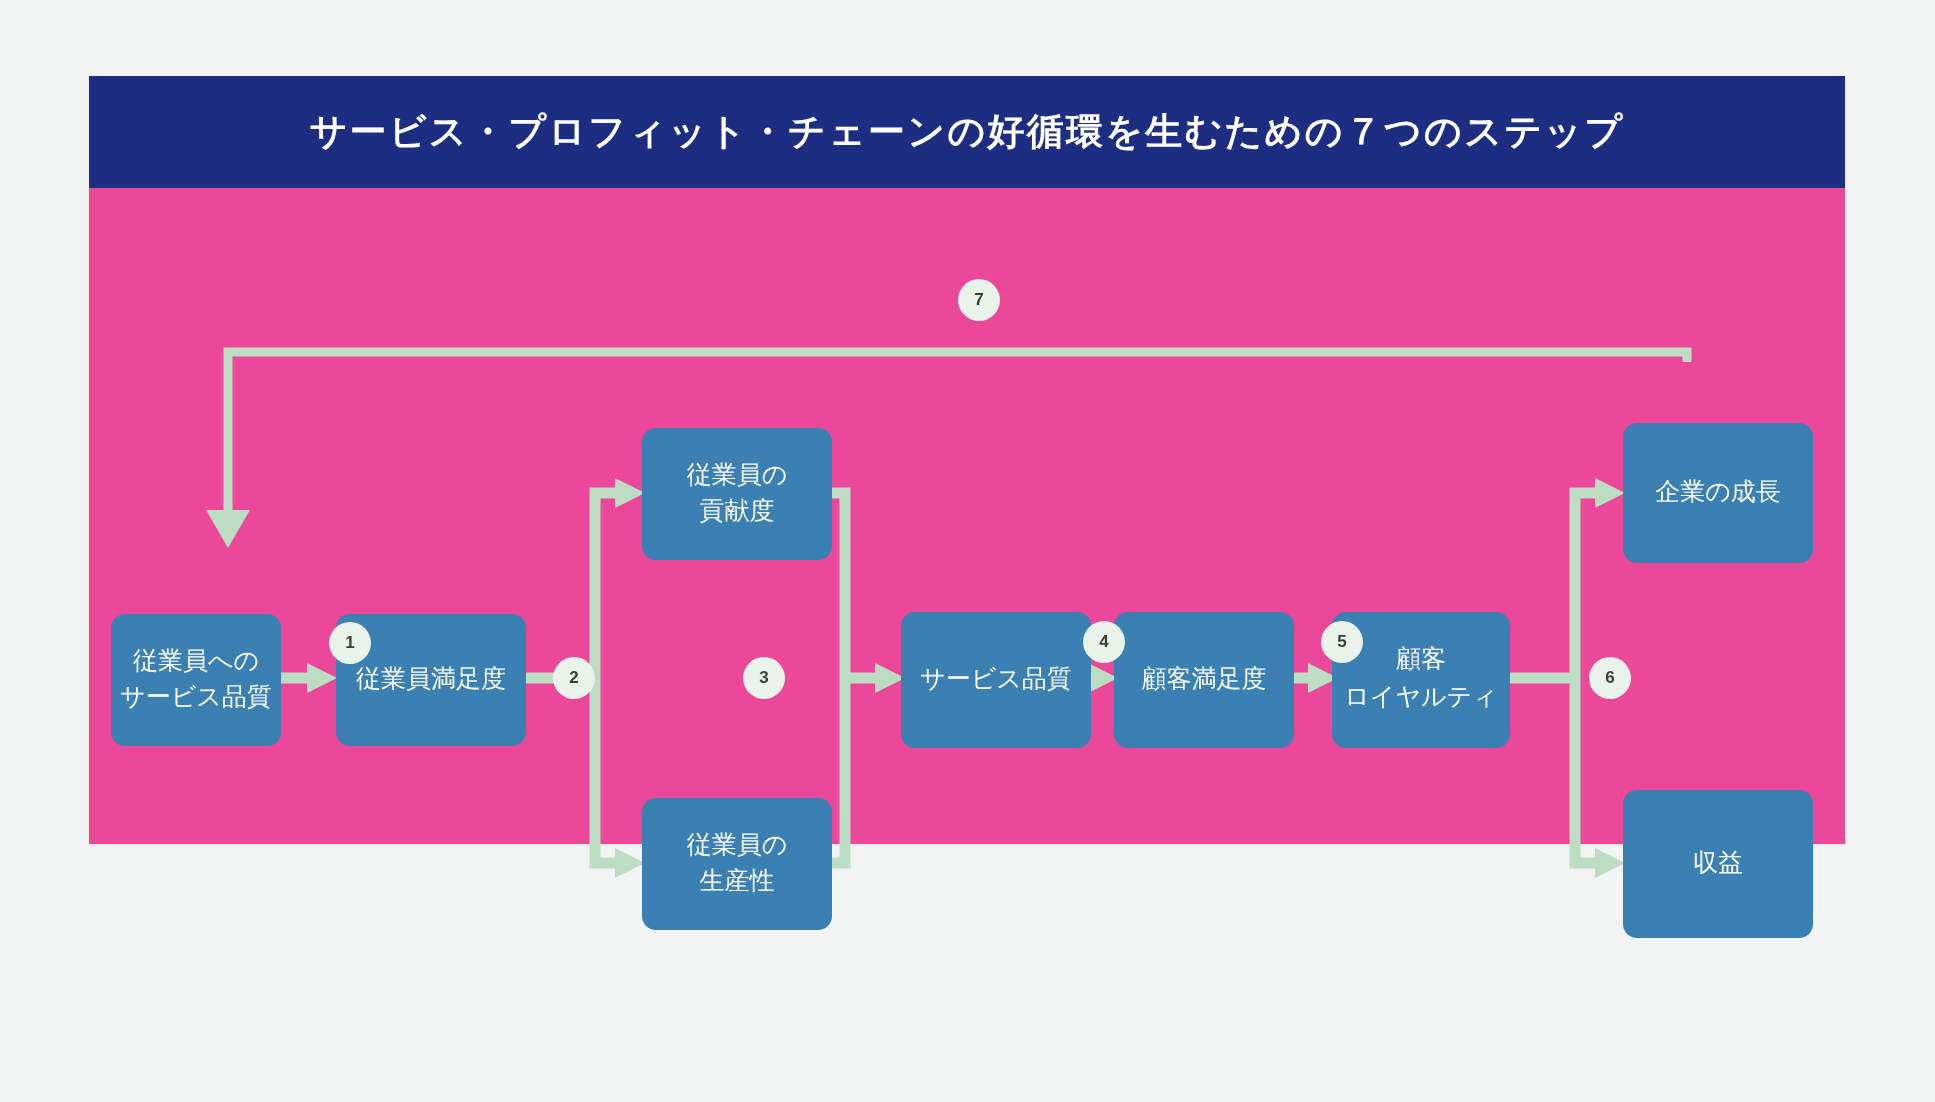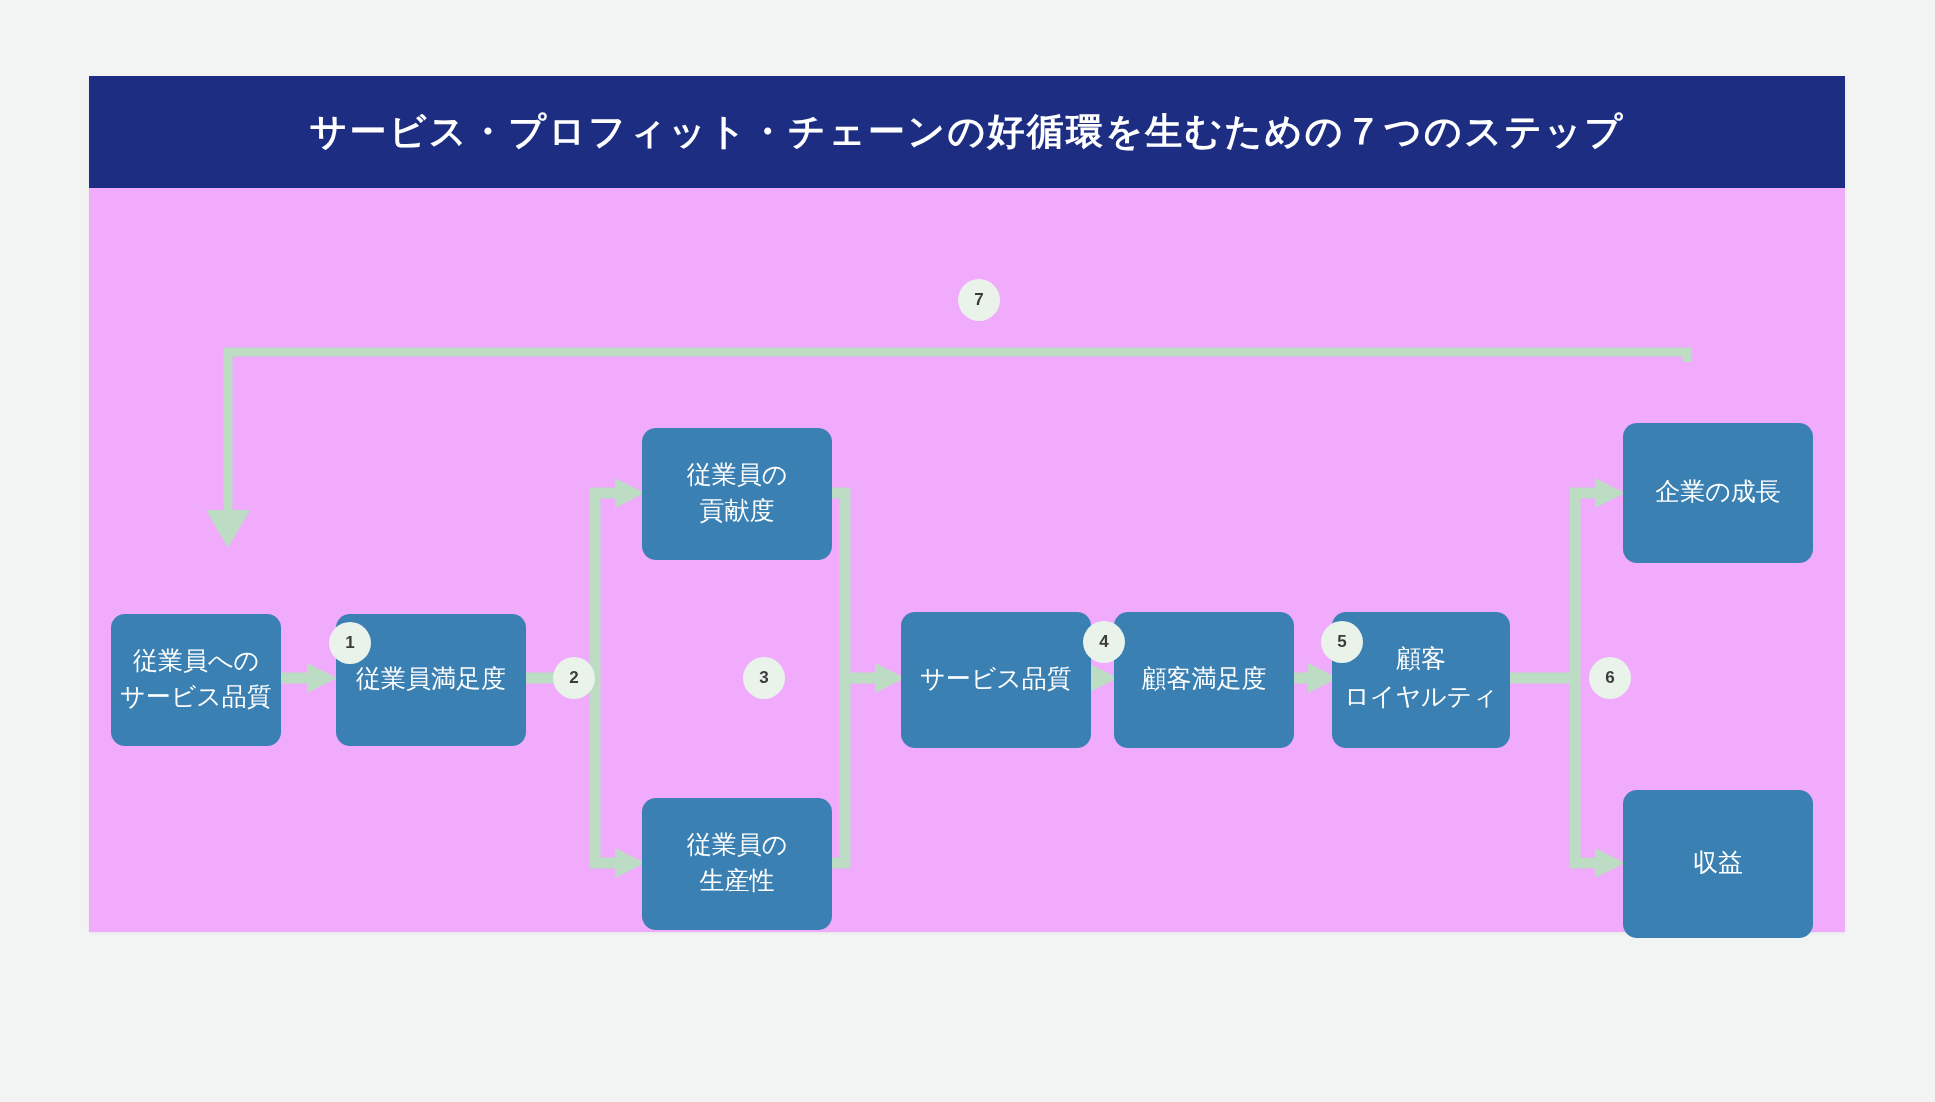--- a/index.html
+++ b/index.html
@@ -11,22 +11,22 @@
     height: 1102px;
     background: #f2f3f3;
     font-family: "Liberation Sans", "DejaVu Sans", sans-serif;
     overflow: hidden;
   }
   #slide-card {
     position: absolute;
     left: 89px;
     top: 76px;
     width: 1756px;
-    height: 856px;
-    background: #f0abfc;
+    height: 768px;
+    background: #ec4899;
     box-shadow: 0 1px 3px rgba(0,0,0,0.06);
   }
   #slide-header {
     position: absolute;
     left: 0;
     top: 0;
     width: 100%;
     height: 112px;
     background: #1c2d82;
     display: flex;

